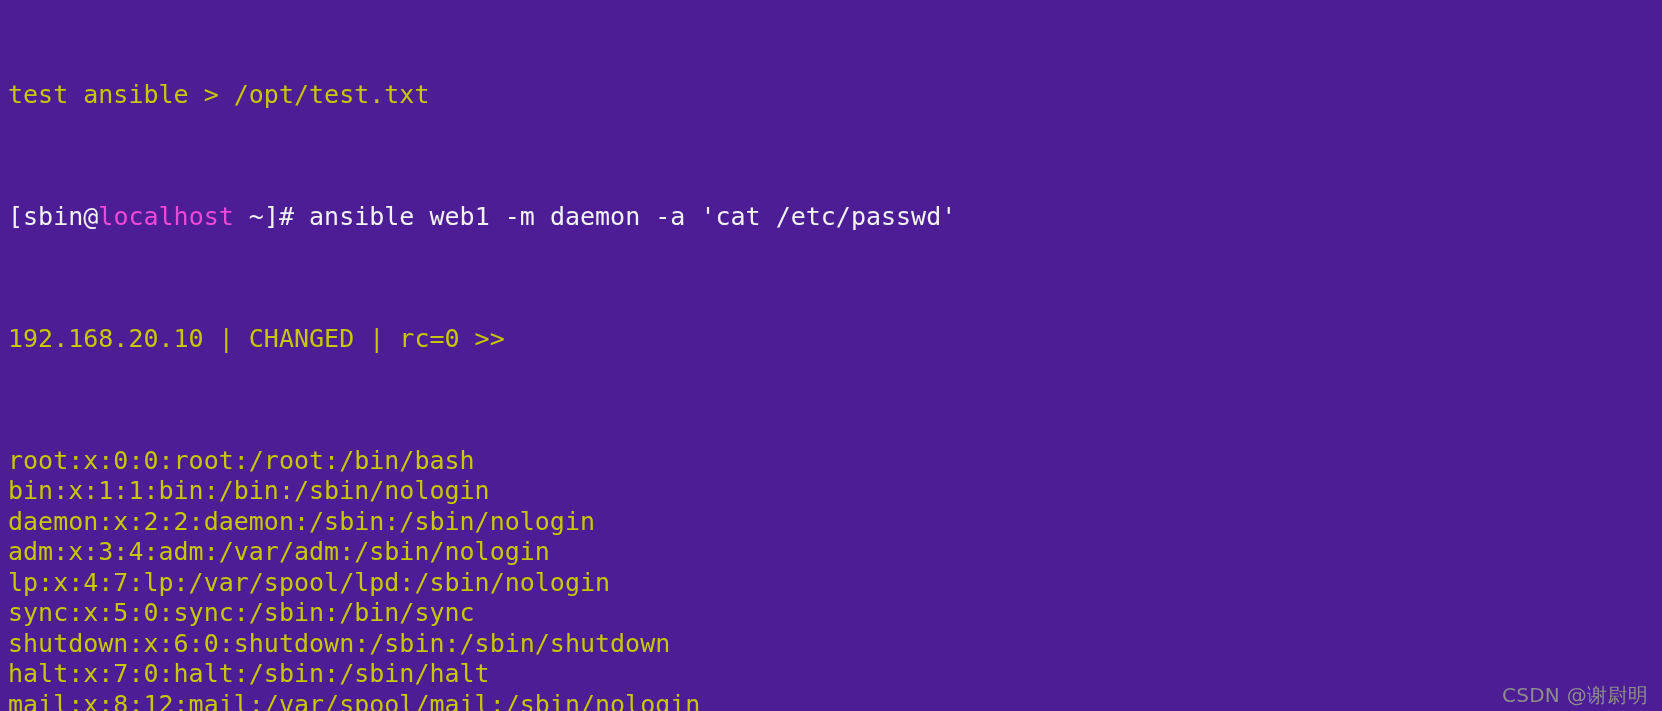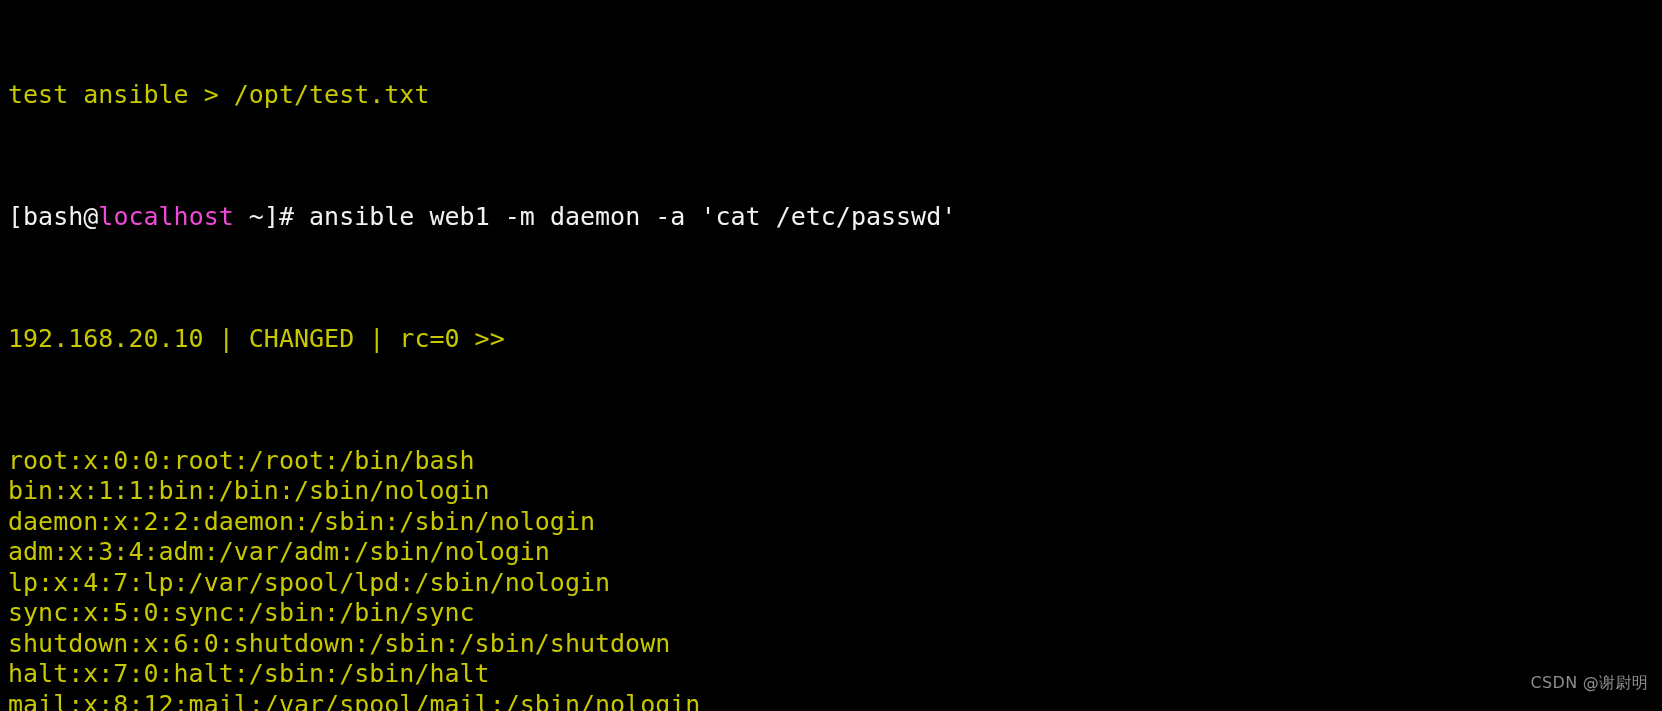--- a/index.html
+++ b/index.html
@@ -13,21 +13,21 @@
     height: 711px;
     overflow: hidden;
     position: relative;
   }
   #terminal {
     position: absolute;
     left: 0;
     top: 0;
     width: 1662px;
     height: 711px;
-    background: #000000;
+    background: #4c1d95;
     font-family: "DejaVu Sans Mono", "Liberation Mono", monospace;
     font-size: 25px;
     line-height: 30.5px;
     letter-spacing: 0px;
     white-space: pre;
     overflow: hidden;
   }
   .screen {
     position: absolute;
     left: 8px;
@@ -38,38 +38,38 @@
     height: 30.5px;
     white-space: pre;
     color: #c8c800;
   }
   .line.yellow   { color: #c8c800; }
   .seg-white     { color: #f2f2f2; }
   .seg-magenta   { color: #f048d8; }
   .watermark {
     position: absolute;
     right: 14px;
-    bottom: 18px;
+    bottom: 6px;
     color: #8d8d8d;
     font-family: "DejaVu Sans", "Liberation Sans", sans-serif;
-    font-size: 16px;
+    font-size: 20px;
     line-height: 20px;
     white-space: pre;
     letter-spacing: 0.3px;
   }
 </style>
 </head>
 <body>
 
 <div id="terminal">
   <div class="screen">
 
     <div class="line yellow">test ansible &gt; /opt/test.txt</div>
 
-    <div class="line"><span class="seg-white">[</span><span class="seg-white">bash@</span><span class="seg-magenta">localhost</span><span class="seg-white"> ~]# </span><span class="seg-white">ansible web1 -m daemon -a 'cat /etc/passwd'</span></div>
+    <div class="line"><span class="seg-white">[</span><span class="seg-white">sbin@</span><span class="seg-magenta">localhost</span><span class="seg-white"> ~]# </span><span class="seg-white">ansible web1 -m daemon -a 'cat /etc/passwd'</span></div>
 
     <div class="line yellow">192.168.20.10 | CHANGED | rc=0 &gt;&gt;</div>
 
     <div id="passwd-output"><div class="line yellow">root:x:0:0:root:/root:/bin/bash</div><div class="line yellow">bin:x:1:1:bin:/bin:/sbin/nologin</div><div class="line yellow">daemon:x:2:2:daemon:/sbin:/sbin/nologin</div><div class="line yellow">adm:x:3:4:adm:/var/adm:/sbin/nologin</div><div class="line yellow">lp:x:4:7:lp:/var/spool/lpd:/sbin/nologin</div><div class="line yellow">sync:x:5:0:sync:/sbin:/bin/sync</div><div class="line yellow">shutdown:x:6:0:shutdown:/sbin:/sbin/shutdown</div><div class="line yellow">halt:x:7:0:halt:/sbin:/sbin/halt</div><div class="line yellow">mail:x:8:12:mail:/var/spool/mail:/sbin/nologin</div></div>
 
   </div>
 
   <div class="watermark">CSDN @谢尉明</div>
 </div>
 

